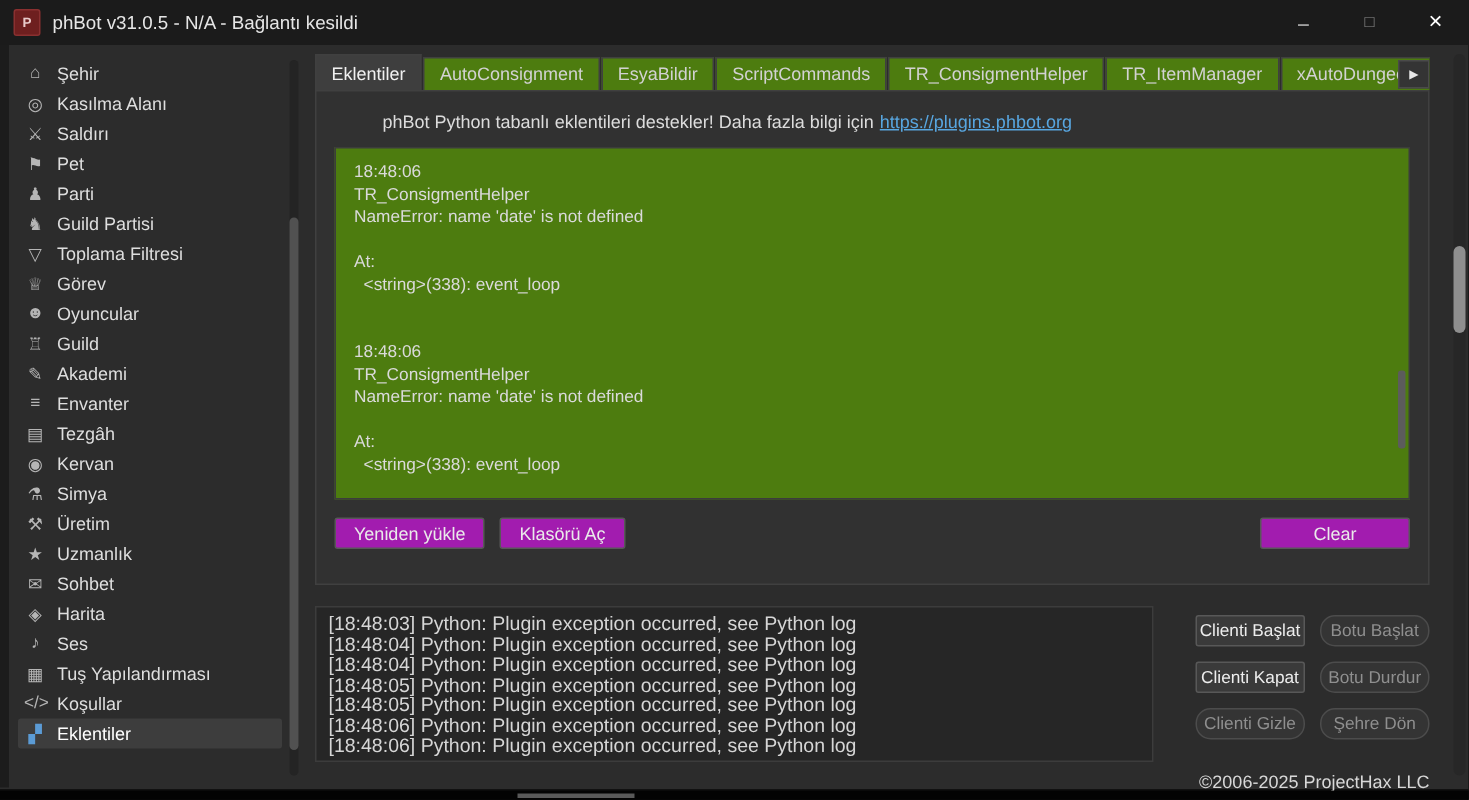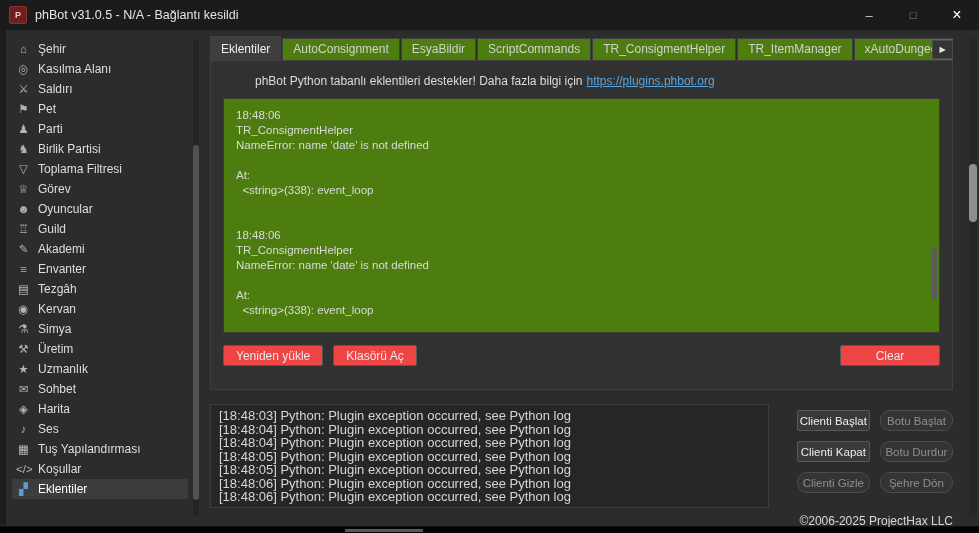--- a/index.html
+++ b/index.html
@@ -31,21 +31,21 @@
   .tab-arrow{position:absolute;right:0;bottom:1px;width:21px;height:19px;background:#343434;border:1px solid #4a4a4a;
     color:#e8e8e8;font-size:8px;display:flex;align-items:center;justify-content:center;box-sizing:border-box;}
   .pane{border:1px solid #404040;background:#313131;height:330px;box-sizing:border-box;padding:12px 12px 0;position:relative;}
   .info{font-size:12px;color:#dcdcdc;margin:1px 0 10px;padding-left:32px;}
   .link{color:#58a6e0;text-decoration:underline;margin-left:4px;cursor:pointer;}
   .plugin-log{height:235px;background:#4d7c0f;border:1px solid #3c3c3c;box-sizing:border-box;padding:9px 12px;
     font-size:11.5px;line-height:15px;color:#dadada;position:relative;overflow:hidden;}
   .logline{white-space:pre;min-height:15px;}
   .pl-thumb{position:absolute;right:2px;top:148px;height:52px;width:5px;background:#5c5c5c;border-radius:2px;}
   .pbtn-row{margin-top:12px;display:flex;gap:10px;}
-  .btn{background:#ef4444;border:1px solid #585858;border-radius:2px;color:#eaeaea;font-size:12px;
+  .btn{background:#a21caf;border:1px solid #585858;border-radius:2px;color:#eaeaea;font-size:12px;
     font-family:"Liberation Sans","DejaVu Sans",sans-serif;padding:2px 12px;height:21px;cursor:default;}
   .btn.clear{margin-left:auto;width:100px;}
   
   .bottom{margin-top:14px;display:flex;gap:12px;align-items:flex-start;}
   .bot-log{flex:1;height:104px;background:#262626;border:1px solid #3c3c3c;box-sizing:border-box;
     padding:4px 8px;font-size:13px;line-height:13.5px;color:#d6d6d6;overflow:hidden;}
   .controls{width:172px;flex:none;display:flex;flex-direction:column;align-items:flex-end;}
   .cgrid{display:grid;grid-template-columns:1fr 1fr;gap:10px 10px;margin-top:6px;}
   .cbtn{height:21px;font-size:11.5px;background:#3a3a3a;border:1px solid #585858;border-radius:2px;color:#ededed;
     font-family:"Liberation Sans","DejaVu Sans",sans-serif;padding:0 2px;cursor:default;white-space:nowrap;overflow:hidden;}
@@ -92,21 +92,21 @@
           <div class="sb-item">
             <span class="sb-icon">⚑</span>
             <span>Pet</span>
           </div>
           <div class="sb-item">
             <span class="sb-icon">♟</span>
             <span>Parti</span>
           </div>
           <div class="sb-item">
             <span class="sb-icon">♞</span>
-            <span>Birlik Partisi</span>
+            <span>Guild Partisi</span>
           </div>
           <div class="sb-item">
             <span class="sb-icon">▽</span>
             <span>Toplama Filtresi</span>
           </div>
           <div class="sb-item">
             <span class="sb-icon">♕</span>
             <span>Görev</span>
           </div>
           <div class="sb-item">

